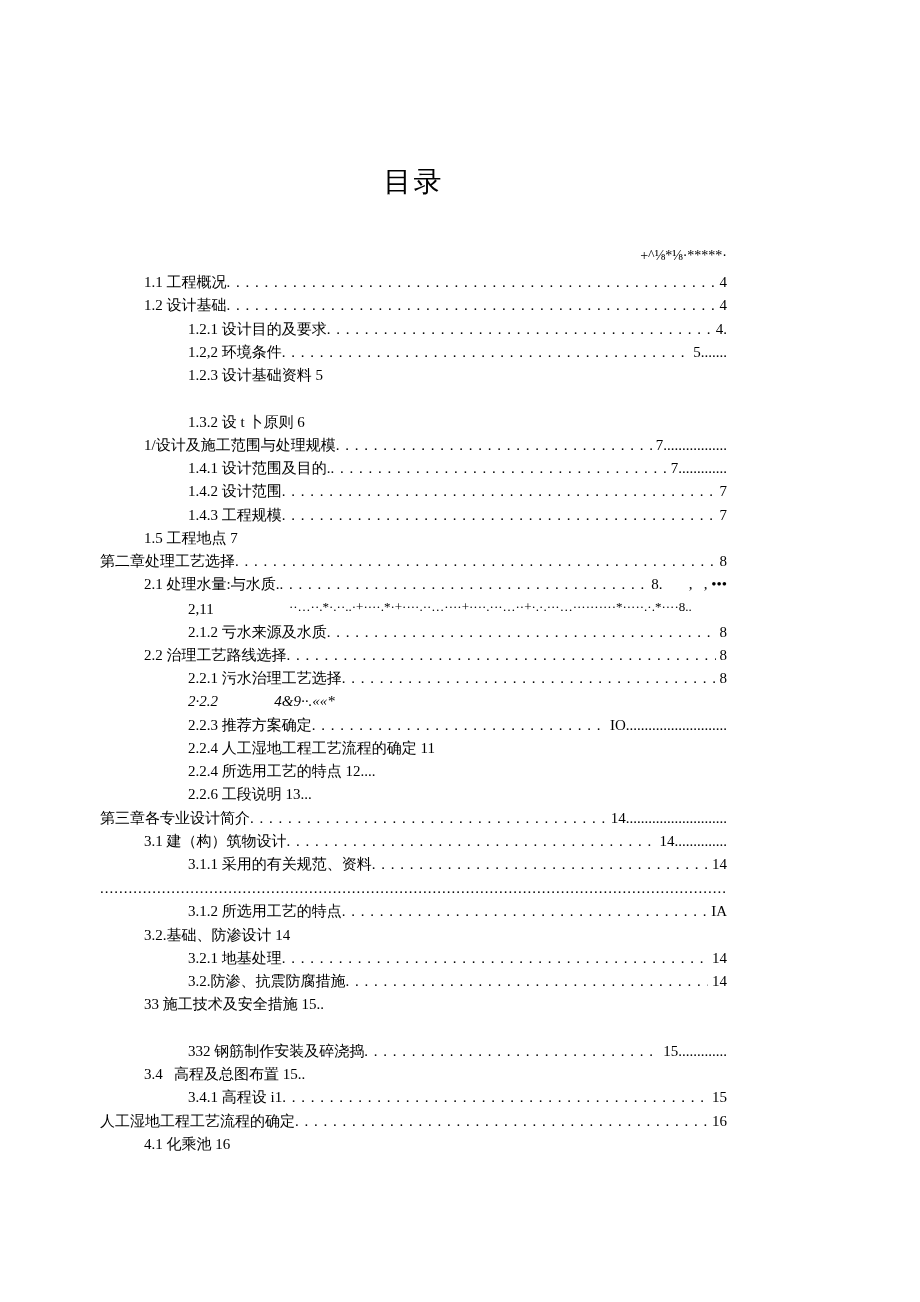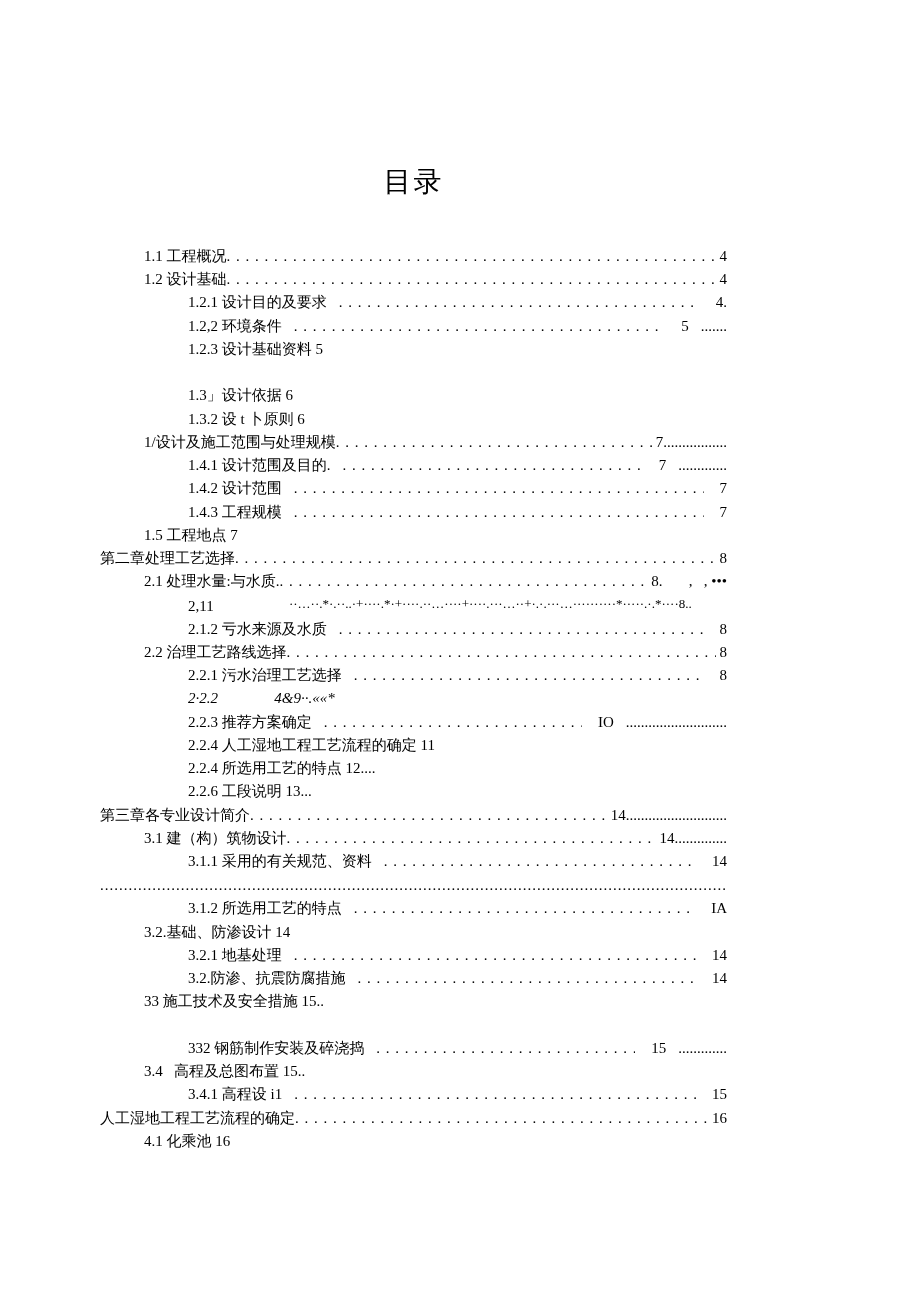--- a/index.html
+++ b/index.html
@@ -41,21 +41,21 @@
     flex: 1 1 auto;
     overflow: hidden;
     letter-spacing: 1px;
   }
   .dots::after {
     content: " . . . . . . . . . . . . . . . . . . . . . . . . . . . . . . . . . . . . . . . . . . . . . . . . . . . . . . . . . . . . . . . . . . . . . . . . . . . . . . . . . . . . . . . . . . . . . . . . . . . . . . . . . . . . . . . . . . . . . . . . . . . . . . . . . . . . . . . . . . . . . . . . . . . . . . . . . . . . . .";
   }
   .num { flex: 0 0 auto; padding-left: 4px; }
   .trail { flex: 0 0 auto; }
   .ind1 { padding-left: 44px; }
-  .ind2 { padding-left: 88px; gap: 12px; }
+  .ind2 { padding-left: 88px; }
   .ind0 { padding-left: 0px; }
   .italic { font-style: italic; }
   .garble-line {
     padding-left: 88px;
     display: flex;
     gap: 40px;
   }
   .garble-mid {
     flex: 1;
     text-align: center;
@@ -67,20 +67,21 @@
   .dots-only::after{
     content:"..............................................................................................................................................................................................................................";
     letter-spacing:1px;
   }
 </style>
 </head>
 <body>
 
 <div class="page">
   <div class="title">目录</div>
+  <div class="garble-top">+^⅛*⅛·*****·</div>
   <div id="toc">
       <div class="toc-line ind1">
         <span class="label">1.1 工程概况</span>
         <span class="dots"></span>
         <span class="num">4</span>
       </div>
       <div class="toc-line ind1">
         <span class="label">1.2 设计基础</span>
         <span class="dots"></span>
         <span class="num">4</span>
@@ -94,23 +95,20 @@
         <span class="label">1.2,2 环境条件</span>
         <span class="dots"></span>
         <span class="num">5</span>
         <span class="trail">.......</span>
       </div>
       <div class="toc-line ind2">
         <span class="label">1.2.3 设计基础资料 5</span>
       </div>
       <div class="toc-line ">
         <span class="label">&nbsp;</span>
-      </div>
-      <div class="toc-line ind2">
-        <span class="label">1.3」设计依据 6</span>
       </div>
       <div class="toc-line ind2">
         <span class="label">1.3.2 设 t 卜原则 6</span>
       </div>
       <div class="toc-line ind1">
         <span class="label">1/设计及施工范围与处理规模 </span>
         <span class="dots"></span>
         <span class="num">7</span>
         <span class="trail">.................</span>
       </div>

